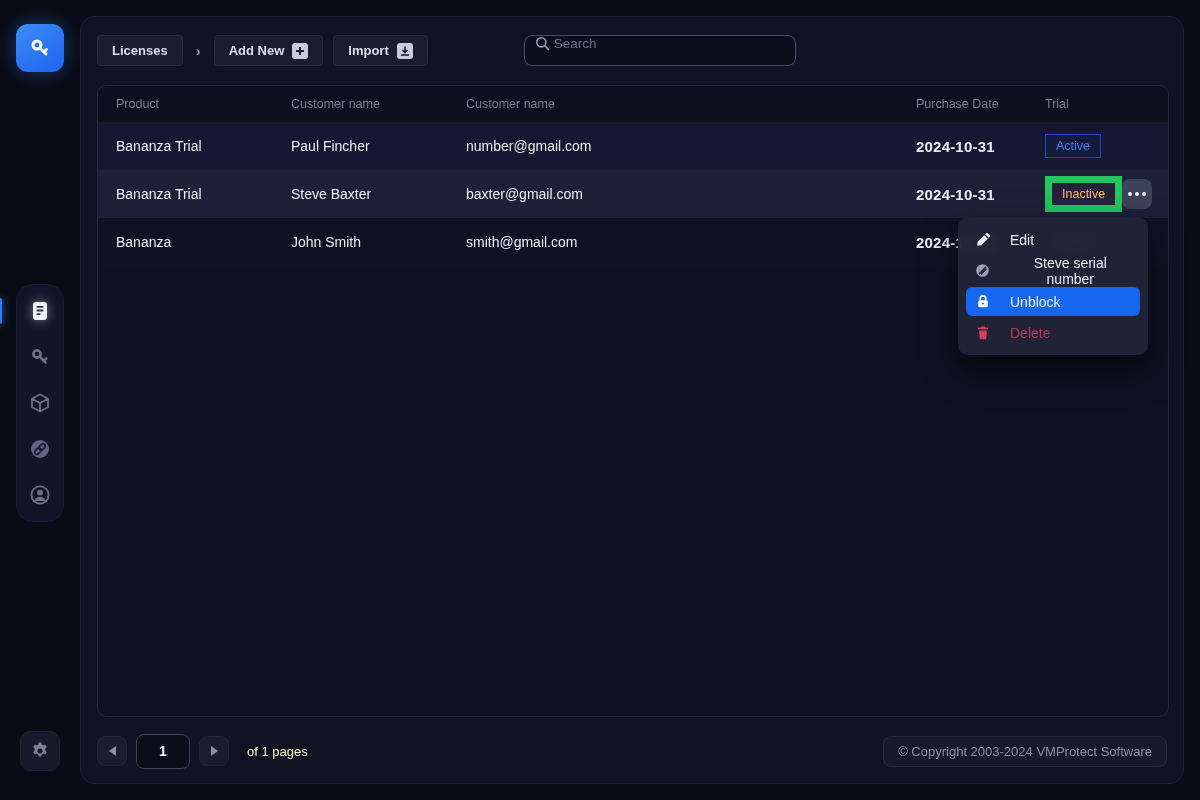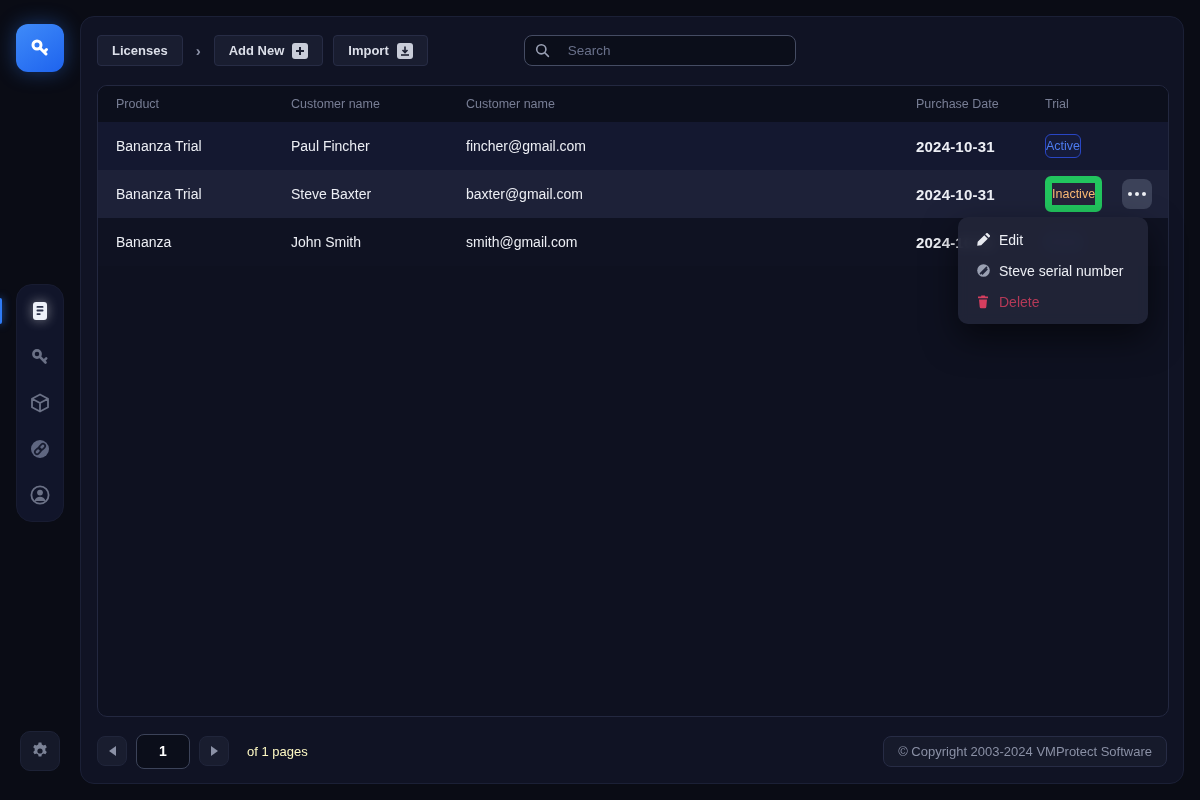--- a/index.html
+++ b/index.html
@@ -54,21 +54,21 @@
   }
   .crumb-sep { margin:0 13px; color:#8d93a8; font-size:15px; font-weight:700; }
   .btn-gap { margin-left:10px; }
   .icon-sq {
     width:16px; height:16px; background:#c9cdd9; border-radius:3px;
     display:inline-flex; align-items:center; justify-content:center;
   }
   .searchbox {
     margin-left:96px; width:272px; height:31px; background:#0b0e1a;
     border:1px solid #454c63; border-radius:8px;
-    display:flex; align-items:center; padding:0 10px; gap:18px;
+    display:flex; align-items:flex-start; padding:0 10px; gap:4px;
   }
   .searchbox input {
     flex:1; background:transparent; border:none; outline:none;
     color:#d5d9e4; font-size:13.5px; font-family:"Liberation Sans", sans-serif;
   }
   .searchbox input::placeholder { color:#69708a; }
   .filter-dd {
     margin-left:auto; width:272px; height:31px; background:#252a46;
     border:1px solid #363d5c; border-radius:8px;
     display:flex; align-items:center; padding:0 12px;
@@ -86,41 +86,41 @@
     border:1px solid #232840; border-radius:10px; background:#0e1120; overflow:hidden;
   }
   .tgrid { display:grid; grid-template-columns:175px 175px 450px 129px 1fr; padding-left:18px; align-items:center; }
   .thead { height:36px; background:#0c0f1c; color:#787e95; font-size:12.5px; }
   .trow { height:48px; font-size:14px; color:#eceef4; position:relative; }
   .trow-0 { background:#141830; }
   .trow-1 { background:#1d2138; }
   .trow-2 { background:#0f1222; }
   .cell-date { font-size:15px; font-weight:600; letter-spacing:.2px; }
   .badge {
-    display:inline-block; padding:4px 0; border-radius:6px; font-size:12.5px; font-weight:400;
+    display:inline-block; padding:4px 10px; border-radius:0; font-size:12.5px; font-weight:400;
   }
   .badge-active   { color:#4d7cf0; border:1px solid #2946c4; background:rgba(59,91,219,.06); }
   .badge-inactive { color:#fdba74; border:7px solid #22c55e; background:rgba(214,62,95,.05); }
   .dots-btn {
     position:absolute; right:16px; top:50%; transform:translateY(-50%);
     width:30px; height:30px; border-radius:8px; background:#3c4259;
     display:flex; align-items:center; justify-content:center; cursor:pointer;
   }
   .dots-btn i { width:4px; height:4px; border-radius:50%; background:#eef0f5; margin:0 1.5px; }
 
   
   .ctx-menu {
     position:absolute; left:958px; top:217px; width:190px; z-index:20;
     background:rgba(33,37,56,.93);
     -webkit-backdrop-filter:blur(6px); backdrop-filter:blur(6px);
     border-radius:10px; padding:8px;
     box-shadow:0 14px 34px rgba(0,0,0,.55);
   }
   .ctx-item {
-    display:flex; align-items:center; gap:8px; height:29px; padding:0 9px;
+    display:flex; align-items:center; gap:19px; height:29px; padding:0 9px;
     border-radius:6px; font-size:14px; color:#eceef4; cursor:pointer; margin-bottom:2px;text-align:center;
   }
   .ctx-item:last-child { margin-bottom:0; }
   .ctx-highlight { background:#1766f0; }
   .ctx-danger { color:rgba(214,62,95,.82); }
   .ctx-ic { width:16px; display:flex; justify-content:center; }
 
   
   .bottombar { position:absolute; left:16px; right:16px; bottom:14px; height:36px; display:flex; align-items:center; }
   .pg-btn {
@@ -253,21 +253,21 @@
       <span>Product</span>
       <span>Customer name</span>
       <span>Customer name</span>
       <span>Purchase Date</span>
       <span>Trial</span>
     </div>
 
     <div class="tgrid trow trow-0">
       <span>Bananza Trial</span>
       <span>Paul Fincher</span>
-      <span>fincher@gmail.com</span>
+      <span>number@gmail.com</span>
       <span class="cell-date">2024-10-31</span>
       <span><span class="badge badge-active">Active</span></span>
     </div>
 
     <div class="tgrid trow trow-1">
       <span>Bananza Trial</span>
       <span>Steve Baxter</span>
       <span>baxter@gmail.com</span>
       <span class="cell-date">2024-10-31</span>
       <span><span class="badge badge-inactive">Inactive</span></span>
@@ -313,20 +313,30 @@
   </div>
   <div class="ctx-item">
     <span class="ctx-ic">
       <svg width="15" height="15" viewBox="0 0 15 15">
         <circle cx="7.5" cy="7.5" r="6.3" fill="#9aa0b2"></circle>
         <path d="M4.4 10.6 L10.6 4.4 M6.4 10.9 L11 6.3" stroke="#21253a" stroke-width="1.5" stroke-linecap="round"></path>
       </svg>
     </span>
     <span>Steve serial number</span>
   </div>
+  <div class="ctx-item ctx-highlight">
+    <span class="ctx-ic">
+      <svg width="14" height="15" viewBox="0 0 14 15">
+        <path d="M4.2 6.3 V4.6 a2.8 2.8 0 0 1 5.6 0 V6.3" fill="none" stroke="#ffffff" stroke-width="1.7"></path>
+        <rect x="2.2" y="6.3" width="9.6" height="7" rx="1.6" fill="#ffffff"></rect>
+        <circle cx="7" cy="9.4" r="1" fill="#1766f0"></circle>
+      </svg>
+    </span>
+    <span>Unblock</span>
+  </div>
   <div class="ctx-item ctx-danger">
     <span class="ctx-ic">
       <svg width="14" height="15" viewBox="0 0 14 15">
         <path fill="#d63e5f" d="M5.2 1.6h3.6l.5 1H12v1.6H2V2.6h3.2zM3 5.4h8l-.7 7.6a1.3 1.3 0 0 1-1.3 1.2H5a1.3 1.3 0 0 1-1.3-1.2z"></path>
       </svg>
     </span>
     <span>Delete</span>
   </div>
 </div>
 

